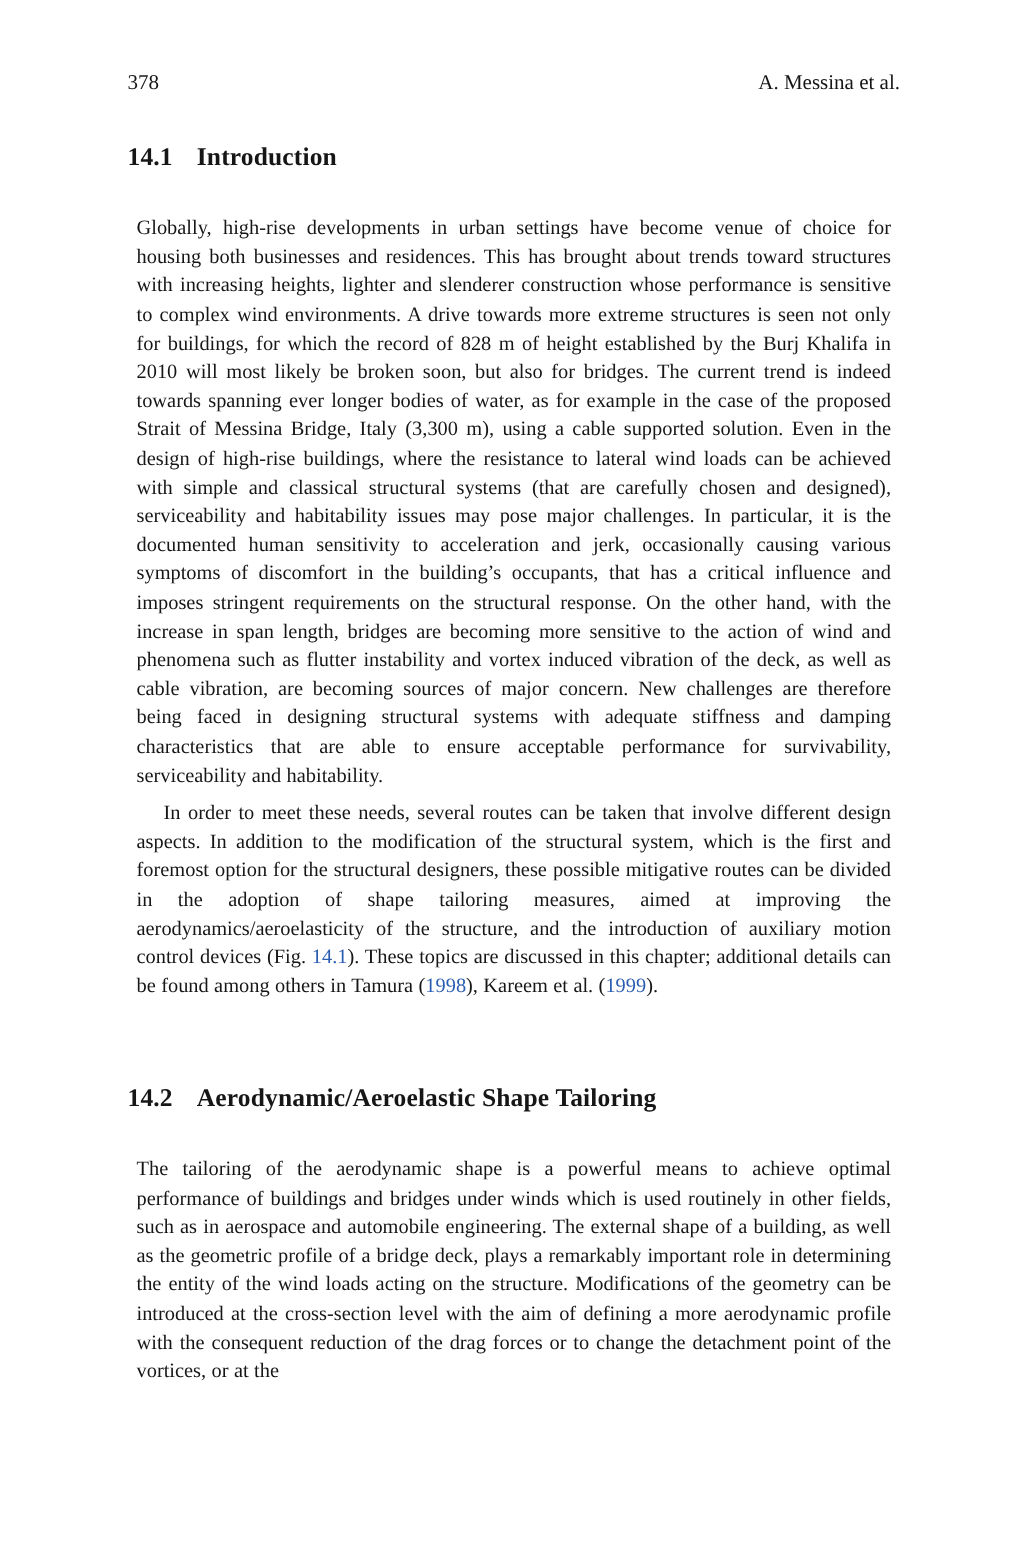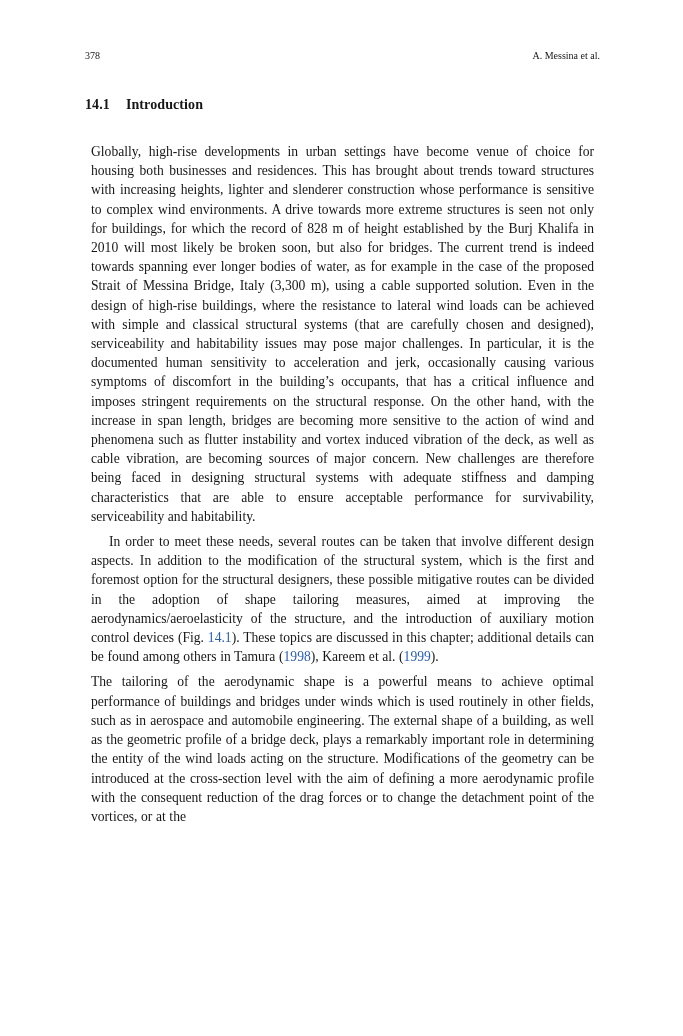--- a/index.html
+++ b/index.html
@@ -15,26 +15,26 @@
     background: #ffffff;
     padding: 48px 83px 0 85px;
     font-family: "Liberation Serif", "DejaVu Serif", serif;
     color: #161616;
     overflow: hidden;
   }
   .page-header {
     display: flex;
     justify-content: space-between;
     align-items: baseline;
-    font-size: 10px;
+    font-size: 14px;
     line-height: 15px;
     margin-bottom: 32px;
   }
   .section-heading {
-    font-size: 14px;
+    font-size: 17px;
     font-weight: bold;
     line-height: 20px;
     margin: 0 0 27px 0;
     letter-spacing: 0.1px;
   }
   .section-heading .sec-num {
     display: inline-block;
     margin-right: 16px;
   }
   .section-heading.second {
@@ -65,16 +65,17 @@
     <span>378</span>
     <span>A. Messina et al.</span>
   </div>
 
   <h2 class="section-heading"><span class="sec-num">14.1</span><span class="sec-title">Introduction</span></h2>
 
   <p class="body-para">Globally, high-rise developments in urban settings have become venue of choice for housing both businesses and residences. This has brought about trends toward structures with increasing heights, lighter and slenderer construction whose performance is sensitive to complex wind environments. A drive towards more extreme structures is seen not only for buildings, for which the record of 828 m of height established by the Burj Khalifa in 2010 will most likely be broken soon, but also for bridges. The current trend is indeed towards spanning ever longer bodies of water, as for example in the case of the proposed Strait of Messina Bridge, Italy (3,300 m), using a cable supported solution. Even in the design of high-rise buildings, where the resistance to lateral wind loads can be achieved with simple and classical structural systems (that are carefully chosen and designed), serviceability and habitability issues may pose major challenges. In particular, it is the documented human sensitivity to acceleration and jerk, occasionally causing various symptoms of discomfort in the building’s occupants, that has a critical influence and imposes stringent requirements on the structural response. On the other hand, with the increase in span length, bridges are becoming more sensitive to the action of wind and phenomena such as flutter instability and vortex induced vibration of the deck, as well as cable vibration, are becoming sources of major concern. New challenges are therefore being faced in designing structural systems with adequate stiffness and damping characteristics that are able to ensure acceptable performance for survivability, serviceability and habitability.</p>
 
   <p class="body-para indented"><span>In order to meet these needs, several routes can be taken that involve different design aspects. In addition to the modification of the structural system, which is the first and foremost option for the structural designers, these possible mitigative routes can be divided in the adoption of shape tailoring measures, aimed at improving the aerodynamics/aeroelasticity of the structure, and the introduction of auxiliary motion control devices (Fig. </span><a class="ref-link">14.1</a><span>). These topics are discussed in this chapter; additional details can be found among others in Tamura (</span><a class="ref-link">1998</a><span>), Kareem et al. (</span><a class="ref-link">1999</a><span>).</span></p>
 
+  <h2 class="section-heading second"><span class="sec-num">14.2</span><span class="sec-title">Aerodynamic/Aeroelastic Shape Tailoring</span></h2>
 
   <p class="body-para">The tailoring of the aerodynamic shape is a powerful means to achieve optimal performance of buildings and bridges under winds which is used routinely in other fields, such as in aerospace and automobile engineering. The external shape of a building, as well as the geometric profile of a bridge deck, plays a remarkably important role in determining the entity of the wind loads acting on the structure. Modifications of the geometry can be introduced at the cross-section level with the aim of defining a more aerodynamic profile with the consequent reduction of the drag forces or to change the detachment point of the vortices, or at the</p>
 
 </div>
 
 </body></html>

